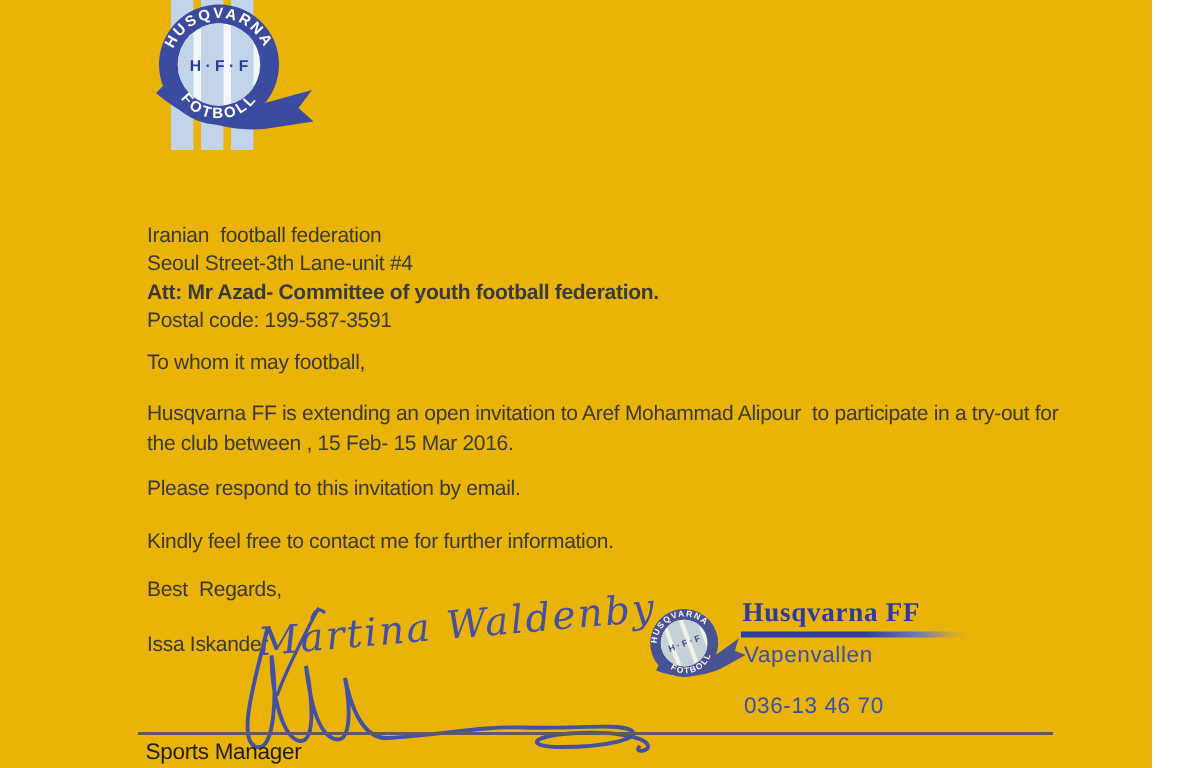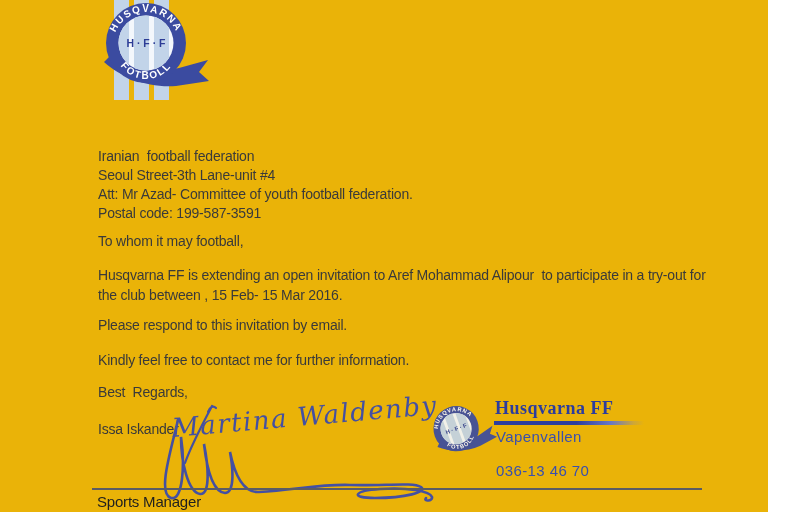--- a/index.html
+++ b/index.html
@@ -99,21 +99,21 @@
 
   <svg class="biglogo" width="120" height="102" viewBox="0 0 120 102">
     <rect x="18" y="0" width="15" height="100" fill="#c2d4e9"></rect>
     <rect x="38" y="0" width="15" height="100" fill="#c2d4e9"></rect>
     <rect x="58" y="0" width="15" height="100" fill="#c2d4e9"></rect>
     <use href="#hff-badge" width="120" height="102"></use>
   </svg>
 
   <div class="line addr" style="left:98px;top:147px;">Iranian  football federation</div>
   <div class="line addr" style="left:98px;top:166px;">Seoul Street-3th Lane-unit #4</div>
-  <div class="line addr" style="left:98px;top:185px;">Att: Mr Azad- Committee of youth football federation.</div>
+  <div class="line addr" style="left:98px;top:185px;font-weight:bold;">Att: Mr Azad- Committee of youth football federation.</div>
   <div class="line addr" style="left:98px;top:204px;">Postal code: 199-587-3591</div>
 
   <div class="line" style="left:98px;top:233px;">To whom it may football,</div>
   <div class="line" style="left:98px;top:267px;">Husqvarna FF is extending an open invitation to Aref Mohammad Alipour  to participate in a try-out for</div>
   <div class="line" style="left:98px;top:287px;">the club between , 15 Feb- 15 Mar 2016.</div>
   <div class="line" style="left:98px;top:317px;">Please respond to this invitation by email.</div>
   <div class="line" style="left:98px;top:352px;">Kindly feel free to contact me for further information.</div>
   <div class="line" style="left:98px;top:384px;">Best  Regards,</div>
   <div class="line" style="left:98px;top:421px;">Issa Iskander</div>
 

